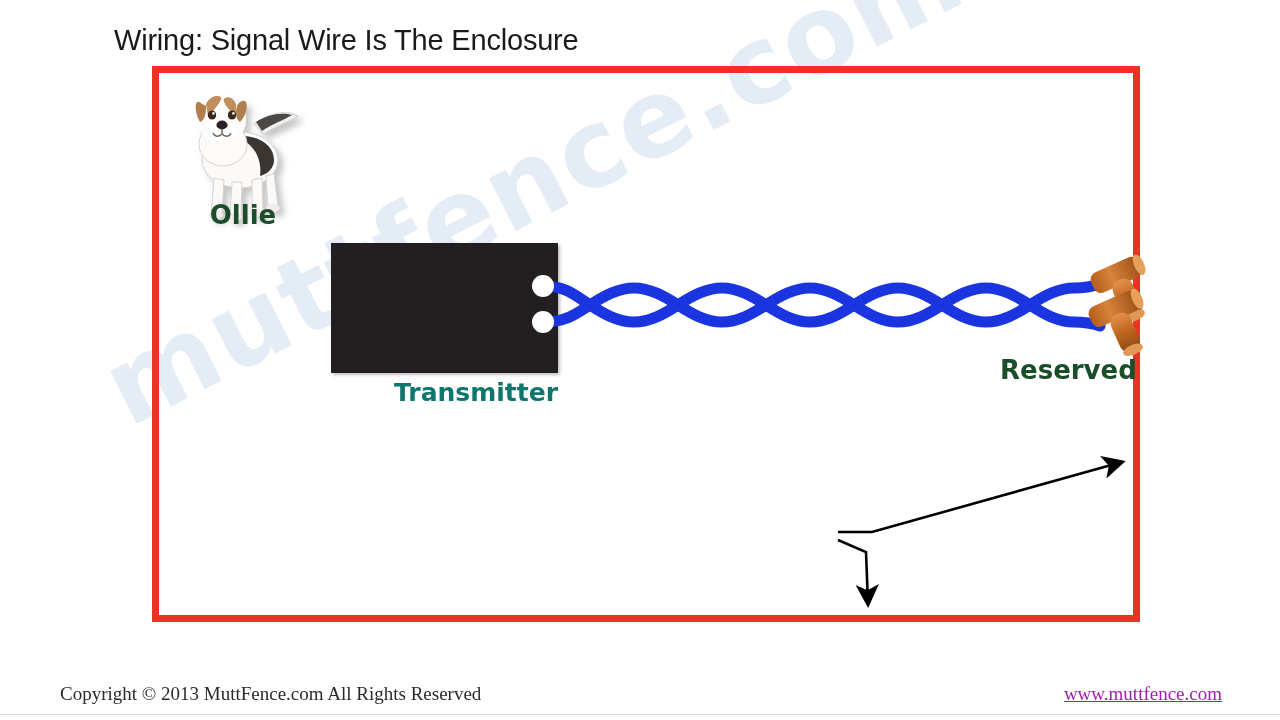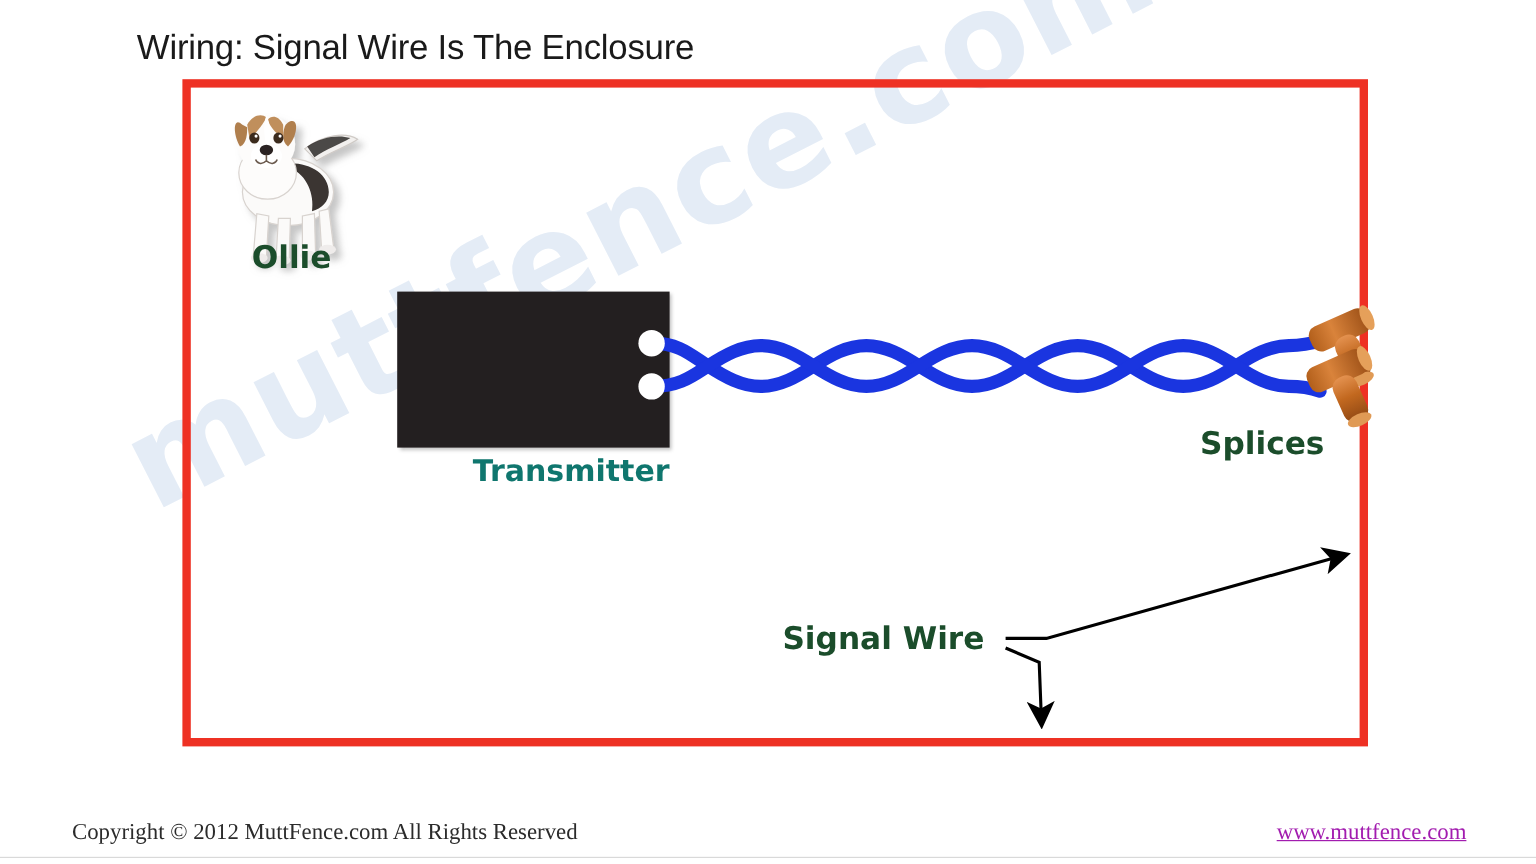--- a/index.html
+++ b/index.html
@@ -319,20 +319,19 @@
     </g>
 
     <g fill="none" stroke="#000000" stroke-width="2.6" stroke-linejoin="miter">
 
       <path d="M838 532 L872 532 L1122 462" marker-end="url(#arrowHead)"></path>
 
       <path d="M838 540 L866 552 L868 604" marker-end="url(#arrowHead)"></path>
     </g>
   </svg>
 
-  <div class="lbl lbl-splices">Splices</div>
-  <div class="lbl lbl-signal">Signal Wire</div>
+  <div class="lbl lbl-splices">Reserved</div>
 
   <div class="footer-rule"></div>
-  <div class="copyright">Copyright © 2012 MuttFence.com All Rights Reserved</div>
+  <div class="copyright">Copyright © 2013 MuttFence.com All Rights Reserved</div>
   <a class="site-link" href="#">www.muttfence.com</a>
 
 </div>
 
 </body></html>

